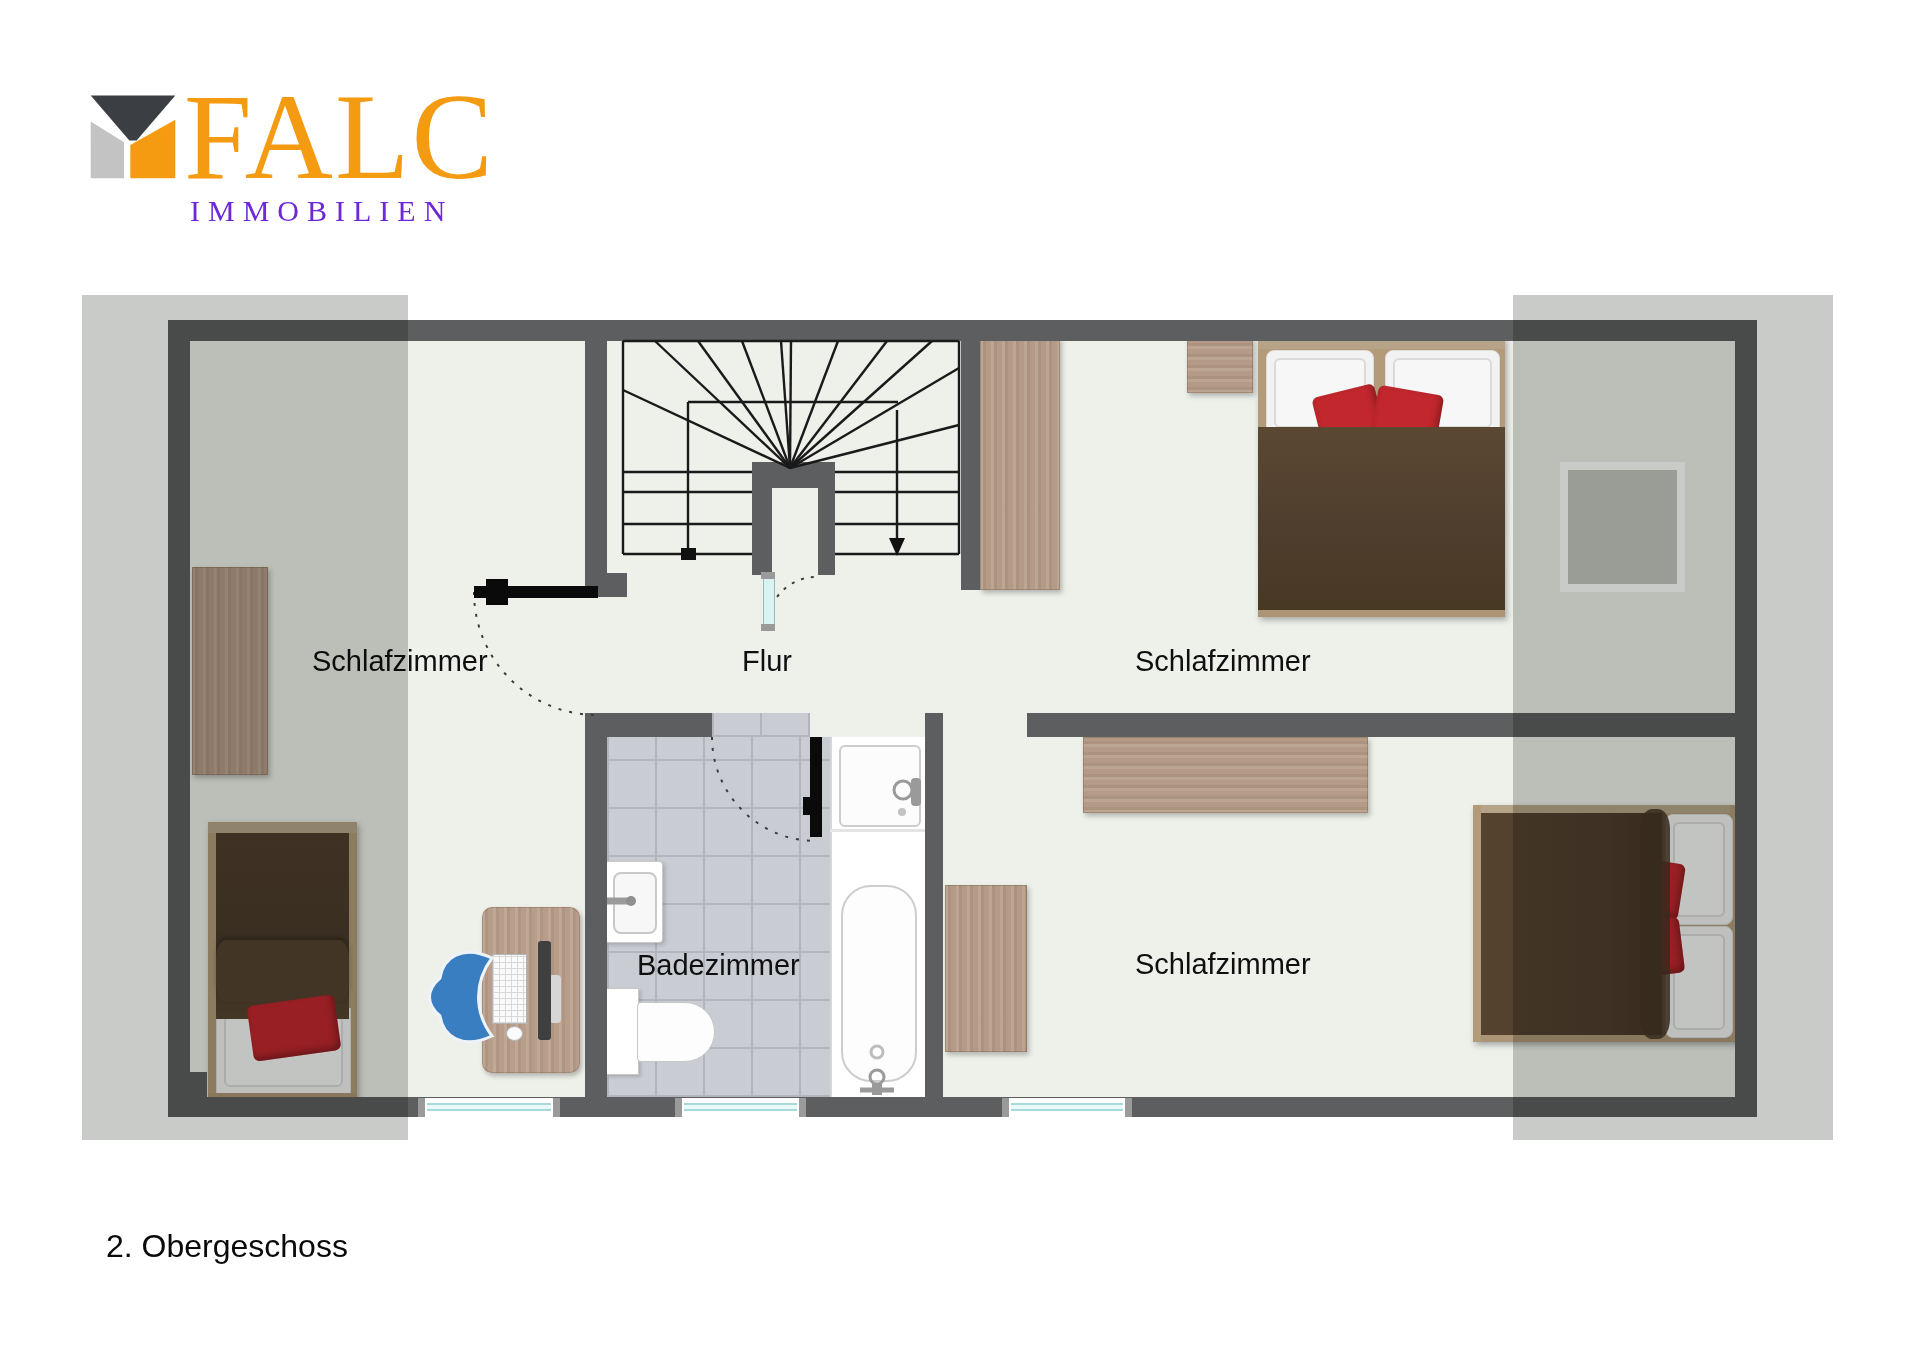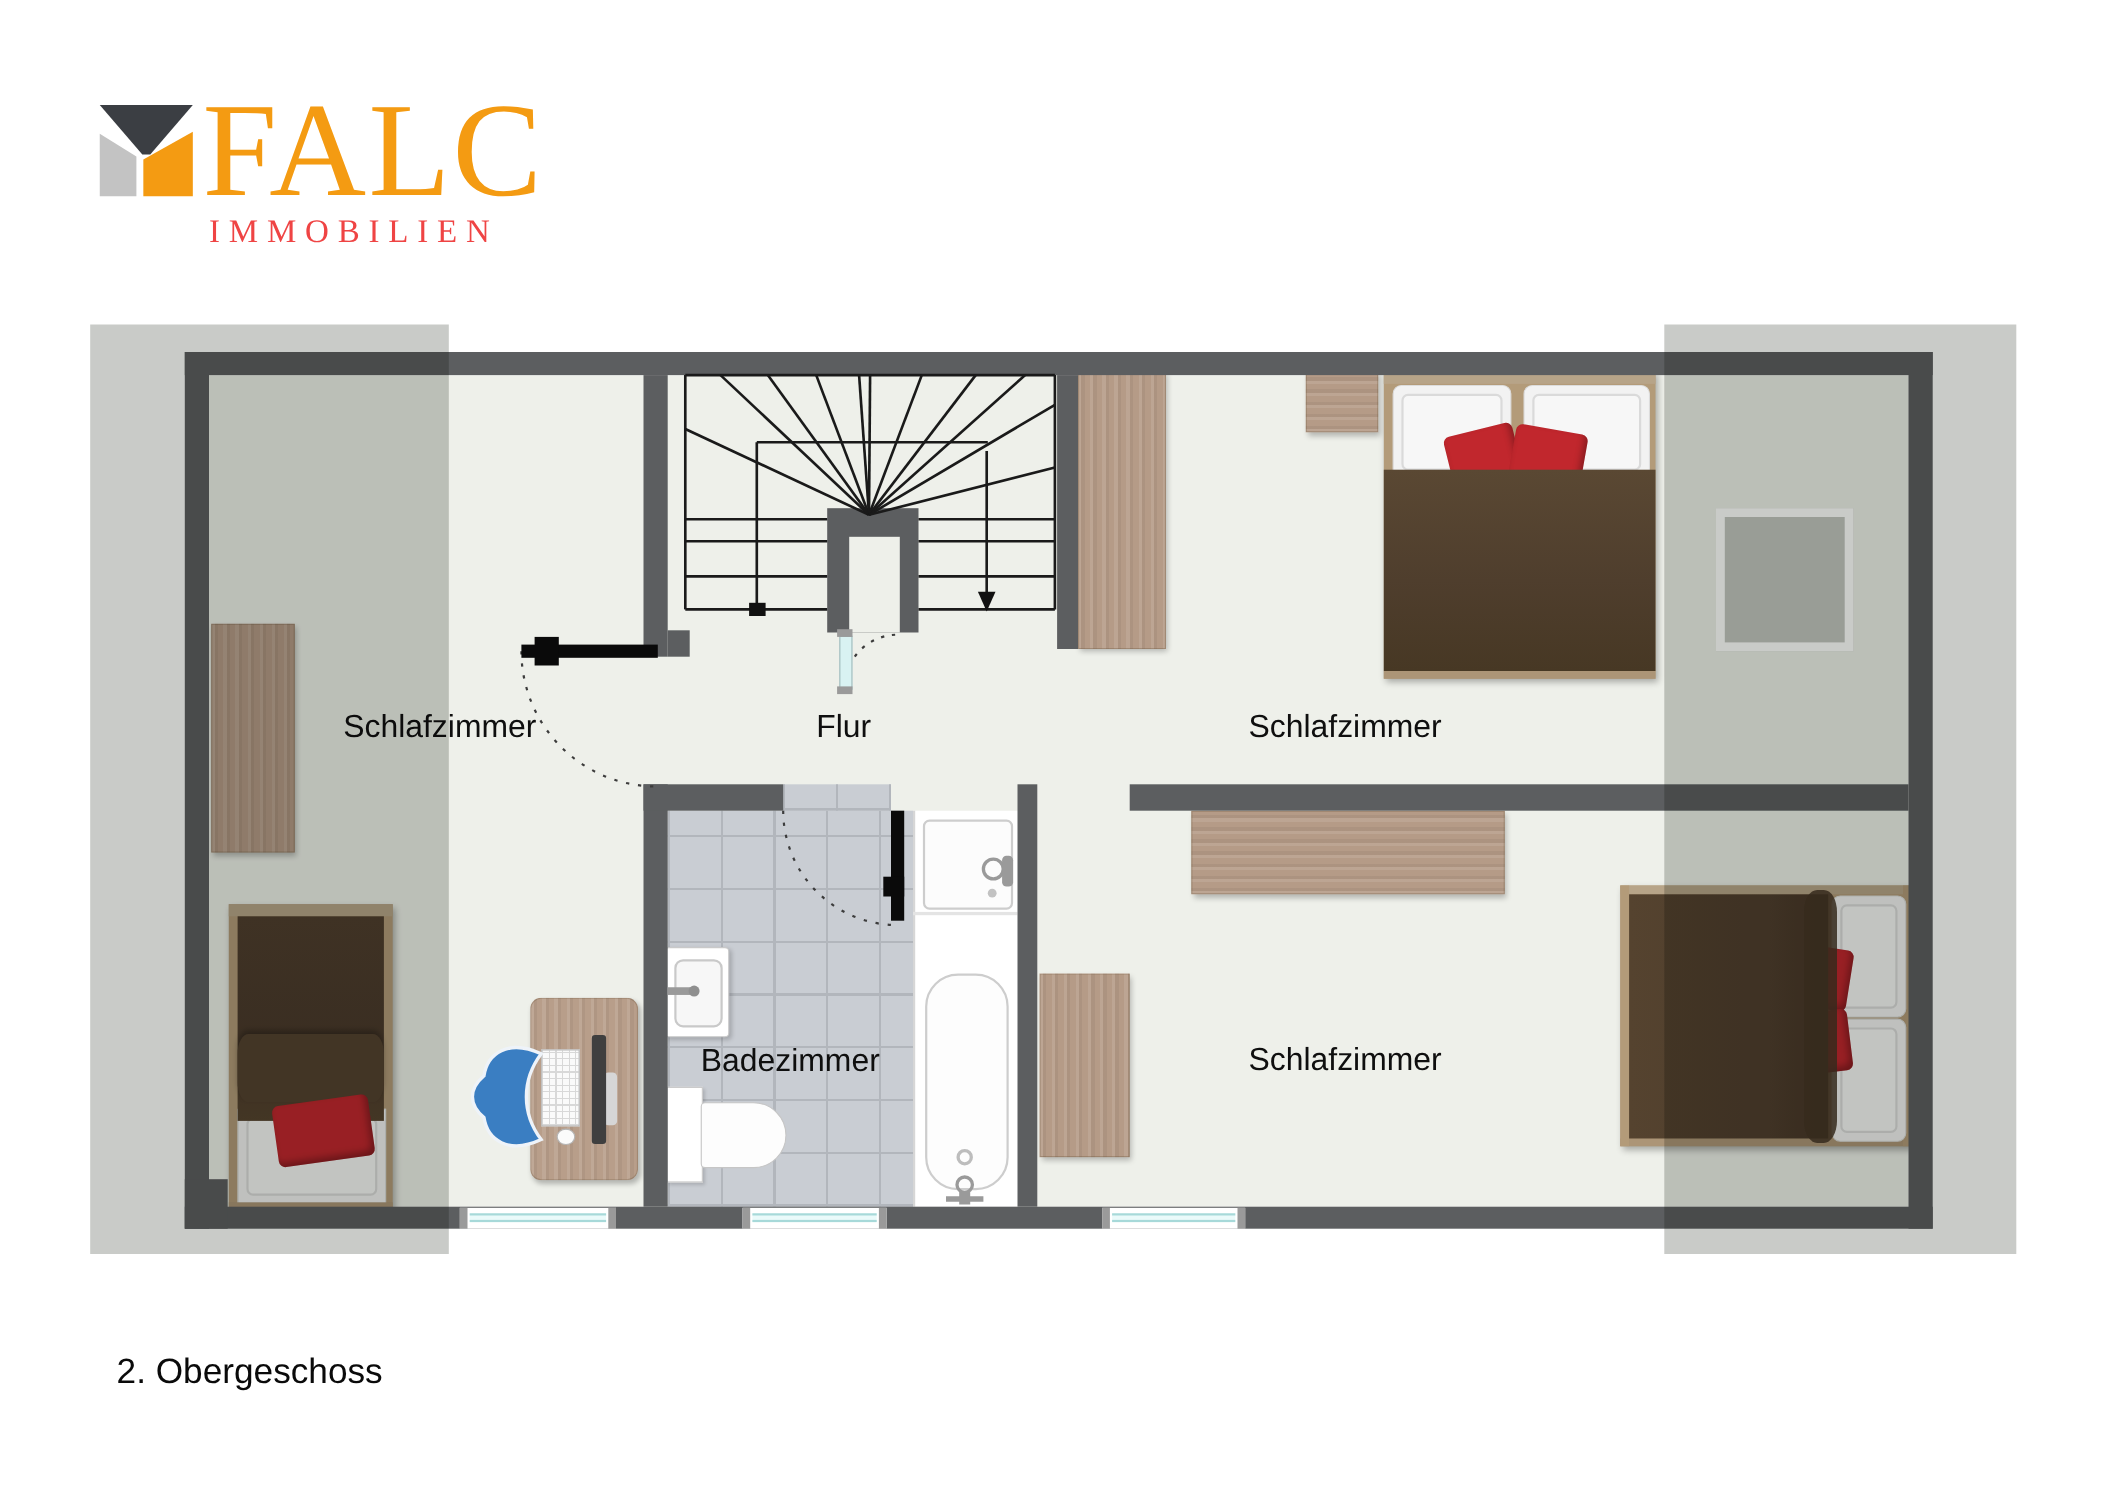--- a/index.html
+++ b/index.html
@@ -5,21 +5,21 @@
   html,body{margin:0;padding:0;background:#ffffff;}
   #stage{position:relative;width:1920px;height:1357px;background:#ffffff;overflow:hidden;
          font-family:"Liberation Sans",sans-serif;}
   .abs{position:absolute;}
 
   
   #logo-icon{left:88px;top:90px;width:90px;height:92px;}
   #logo-word{left:184px;top:76px;font-family:"Liberation Serif",serif;font-size:122px;
              line-height:1;color:#f49b12;letter-spacing:2px;}
   #logo-sub{left:190px;top:194px;font-family:"Liberation Serif",serif;font-size:30px;
-            color:#ef4444;letter-spacing:8px;}
+            color:#6d28d9;letter-spacing:8px;}
 
   
   #floor{left:190px;top:341px;width:1545px;height:756px;background:#eef0ea;}
   .wall{background:#5c5e60;}
   #wall-top{left:168px;top:320px;width:1589px;height:21px;}
   #wall-bottom{left:168px;top:1097px;width:1589px;height:20px;}
   #wall-left{left:168px;top:320px;width:22px;height:797px;}
   #wall-right{left:1735px;top:320px;width:22px;height:797px;}
   #wall-corner-block{left:168px;top:1072px;width:39px;height:45px;}
   #wall-bed1-flur{left:585px;top:341px;width:22px;height:256px;}

